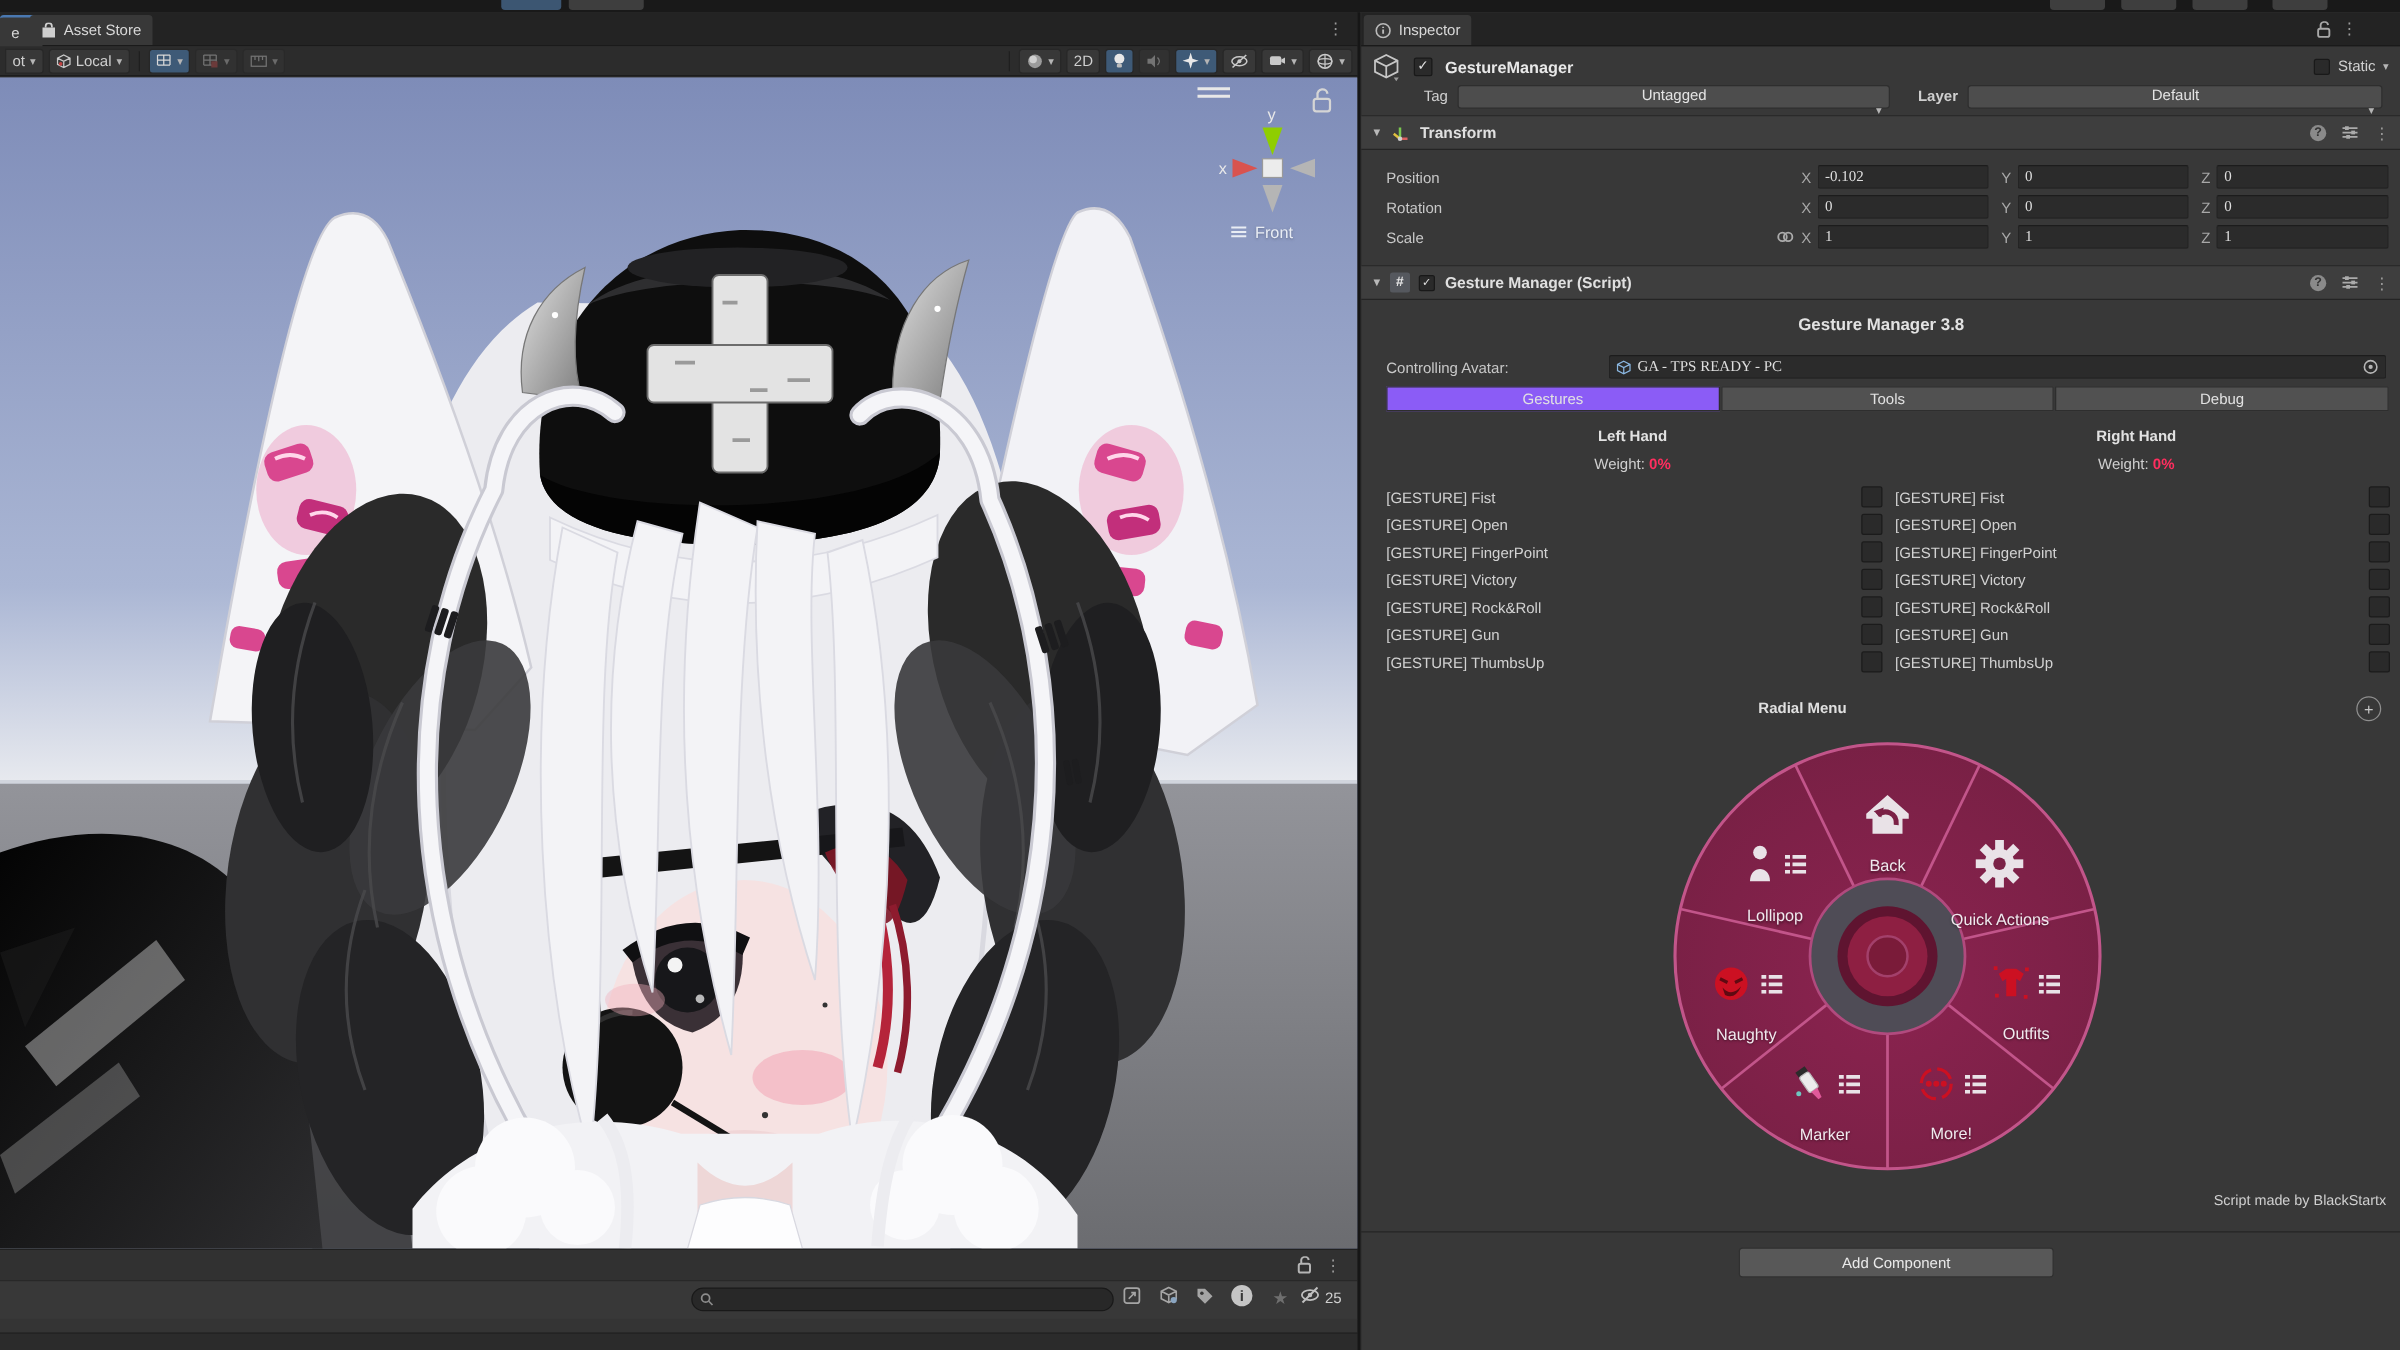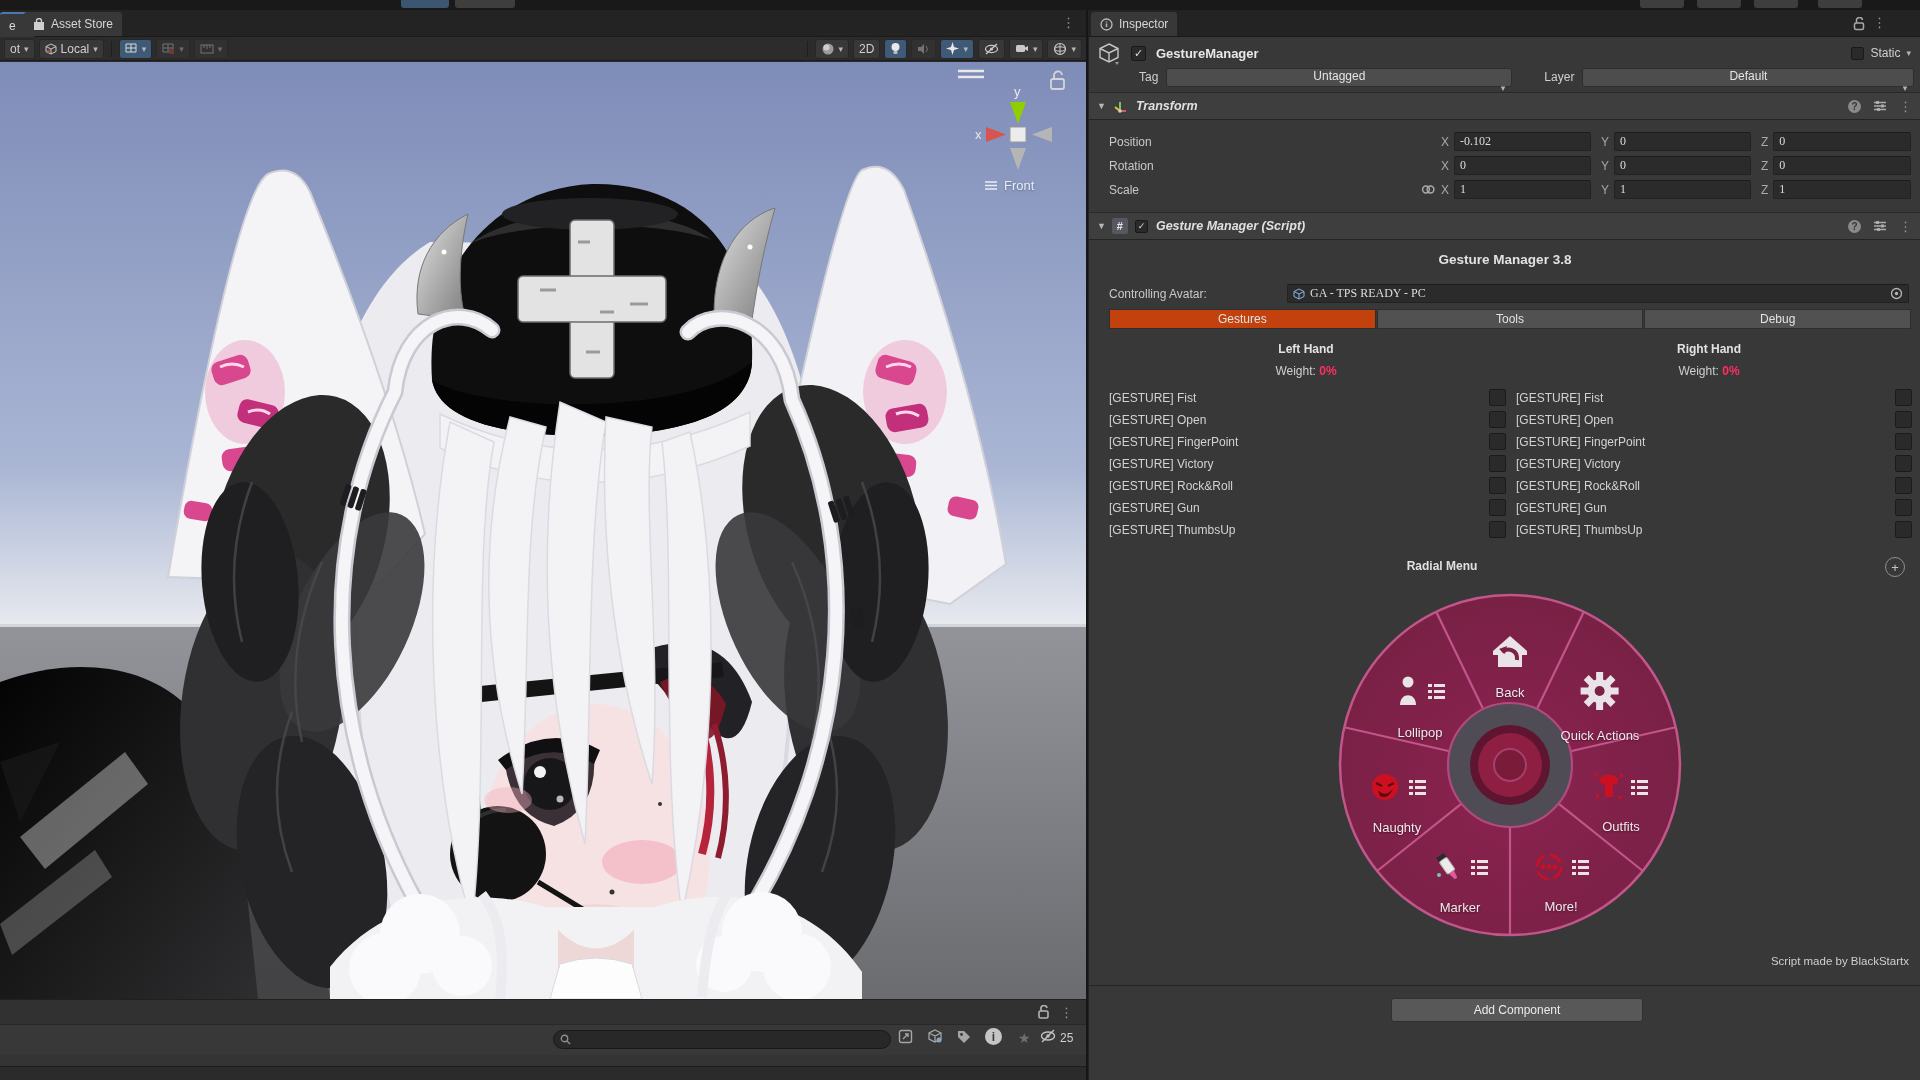--- a/index.html
+++ b/index.html
@@ -44,40 +44,40 @@
   .search-box input{flex:1;background:transparent;border:none;outline:none;color:#ddd;font-size:11px;}
   .bar2 .mini{position:absolute;top:4px;color:#9a9a9a;}
   .strip3{left:0;top:1045px;width:1086px;height:25px;background:#343434;}
   .strip3 .line{position:absolute;left:0;top:11px;width:100%;height:1px;background:#1d1d1d;}
   .strip3 .under{position:absolute;left:0;top:12px;width:100%;height:13px;background:#2b2b2b;}
   
   .insp-row{position:absolute;left:0;width:832px;display:flex;align-items:center;}
   .comp-header{position:absolute;left:0;width:832px;height:26px;background:#3e3e3e;
         border-top:1px solid #2a2a2a;border-bottom:1px solid #242424;display:flex;align-items:center;}
   .foldout{color:#b8b8b8;font-size:9px;margin:0 6px 0 8px;}
-  .comp-title{font-weight:bold;color:#e0e0e0;font-size:12.5px;font-style:italic;}
+  .comp-title{font-weight:bold;color:#e0e0e0;font-size:12.5px;}
   .hdr-icons{margin-left:auto;display:flex;align-items:center;gap:12px;padding-right:8px;color:#ababab;}
   .checkbox{width:13px;height:13px;background:#2a2a2a;border:1px solid #191919;border-radius:2px;
         display:flex;align-items:center;justify-content:center;color:#dfdfdf;font-size:11px;line-height:11px;}
   .checkbox.small{width:11px;height:11px;font-size:9px;}
   .field{background:#2b2b2b;border:1px solid #222;border-top-color:#1c1c1c;border-radius:2px;height:17px;
         display:flex;align-items:center;padding:0 5px;color:#dedede;font-family:Liberation Serif, serif;}
   .dropdown{background:#4d4d4d;border:1px solid #2e2e2e;border-radius:3px;height:17px;display:flex;
         align-items:center;padding:0 6px;color:#e4e4e4;flex-direction:column;}
   .dropdown .dd{margin-left:auto;}
   .vec-fields{position:absolute;left:352px;width:470px;display:flex;gap:10px;}
   .vec-group{flex:1;display:flex;align-items:center;gap:5px;}
   .vec-prefix{color:#a8a8a8;}
   .vec-group .field{flex:1;}
   .row-label{color:#c8c8c8;}
   
   .gm-tabs{position:absolute;left:20px;top:299px;width:802px;height:20px;display:flex;gap:1px;}
   .gm-tab{flex:1;background:#515151;border:1px solid #2e2e2e;display:flex;align-items:center;
         justify-content:center;color:#e2e2e2;}
-  .gm-tab.selected{background:#c2410c;}
+  .gm-tab.selected{background:#8b5cf6;}
   .hand-title{position:absolute;font-weight:bold;color:#e2e2e2;transform:translateX(-50%);}
   .weight-line{position:absolute;transform:translateX(-50%);color:#cfcfcf;}
   .weight-val{color:#ff2e5f;font-weight:bold;}
   .g-row-label{position:absolute;color:#d2d2d2;}
   .gcheck{position:absolute;width:15px;height:15px;background:#2a2a2a;border:1px solid #1b1b1b;border-radius:2px;}
   .rm-title{position:absolute;left:0;width:706px;text-align:center;font-weight:bold;color:#e0e0e0;}
   .plus-btn{position:absolute;width:18px;height:18px;border:1.5px solid #8f8f8f;border-radius:50%;
         color:#c7c7c7;display:flex;align-items:center;justify-content:center;font-size:13px;}
   .wheel-box{position:absolute;left:231px;top:565px;width:380px;height:380px;}
   .rm-item{position:absolute;transform:translate(-50%,-50%);display:flex;flex-direction:column;
@@ -479,21 +479,21 @@
         <span class="dd">▾</span>
       </div>
     </div>
 
     <div class="insp-row" style="top:57px;height:20px;">
       <span style="margin-left:50px;color:#cfcfcf;">Tag</span>
       <div class="dropdown" style="margin-left:8px;width:332px;">
         <span>Untagged</span>
         <span class="dd">▾</span>
       </div>
-      <span style="margin-left:32px;color:#cfcfcf;">Layer</span>
+      <span style="margin-left:22px;color:#cfcfcf;font-weight:bold;">Layer</span>
       <div class="dropdown" style="margin-left:8px;width:318px;">
         <span>Default</span>
         <span class="dd">▾</span>
       </div>
     </div>
 
     <div class="comp-header" style="top:82px;">
       <span class="foldout">▼</span>
       <svg width="16" height="16" viewBox="0 0 16 16" style="margin-right:8px;">
         <path d="M8,13 L8,4" stroke="#7ac74f" stroke-width="2"></path>

